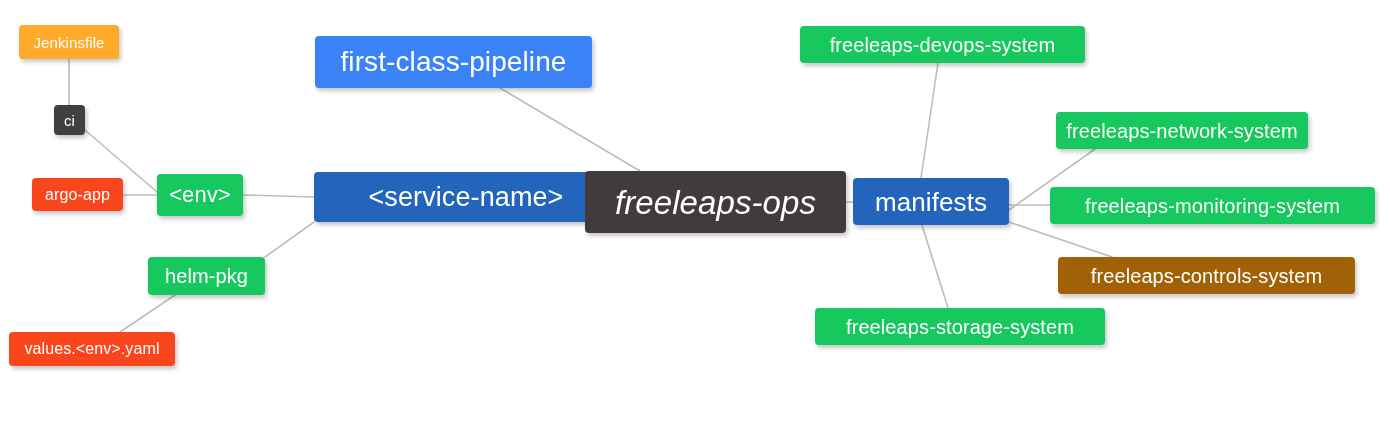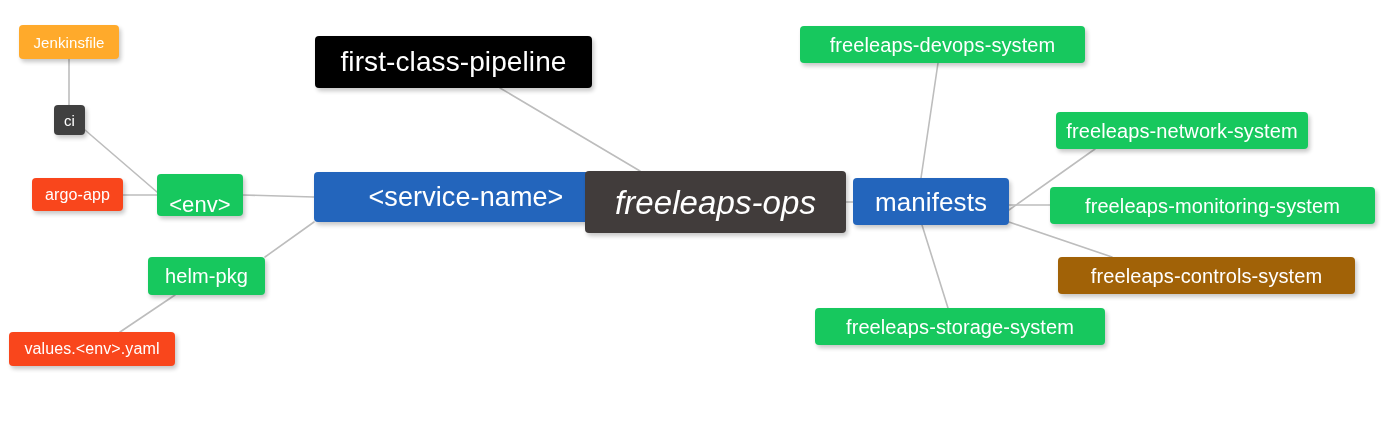--- a/index.html
+++ b/index.html
@@ -69,30 +69,30 @@
   <div id="nodes">
       <div class="node" style="left: 19px; top: 25px; width: 100px; height: 34px; background: rgb(255, 170, 43); font-size: 15px;">
         <span class="node-label">Jenkinsfile</span>
       </div>
       <div class="node" style="left: 54px; top: 105px; width: 31px; height: 30px; background: #404040; font-size: 15px;">
         <span class="node-label">ci</span>
       </div>
       <div class="node" style="left: 32px; top: 178px; width: 91px; height: 33px; background: rgb(249, 70, 28); font-size: 16px;">
         <span class="node-label">argo-app</span>
       </div>
-      <div class="node" style="left: 157px; top: 174px; width: 86px; height: 42px; background: rgb(23, 200, 94); font-size: 22px; align-items: flex-end;">
+      <div class="node" style="left: 157px; top: 174px; width: 86px; height: 42px; background: rgb(23, 200, 94); font-size: 22px;">
         <span class="node-label">&lt;env&gt;</span>
       </div>
       <div class="node" style="left: 148px; top: 257px; width: 117px; height: 38px; background: rgb(23, 200, 94); font-size: 20px;">
         <span class="node-label">helm-pkg</span>
       </div>
       <div class="node" style="left: 9px; top: 332px; width: 166px; height: 34px; background: rgb(249, 70, 28); font-size: 16px;">
         <span class="node-label">values.&lt;env&gt;.yaml</span>
       </div>
-      <div class="node" style="left: 315px; top: 36px; width: 277px; height: 52px; background: #000000; font-size: 28px;">
+      <div class="node" style="left: 315px; top: 36px; width: 277px; height: 52px; background: #3b82f6; font-size: 28px;">
         <span class="node-label">first-class-pipeline</span>
       </div>
       <div class="node" style="left: 314px; top: 172px; width: 304px; height: 50px; background: rgb(35, 101, 188); font-size: 27px;">
         <span class="node-label">&lt;service-name&gt;</span>
       </div>
       <div class="node" style="left: 585px; top: 171px; width: 261px; height: 62px; background: rgb(65, 60, 59); font-size: 33px; font-style: italic;">
         <span class="node-label">freeleaps-ops</span>
       </div>
       <div class="node" style="left: 853px; top: 178px; width: 156px; height: 47px; background: rgb(35, 101, 188); font-size: 26px;">
         <span class="node-label">manifests</span>

